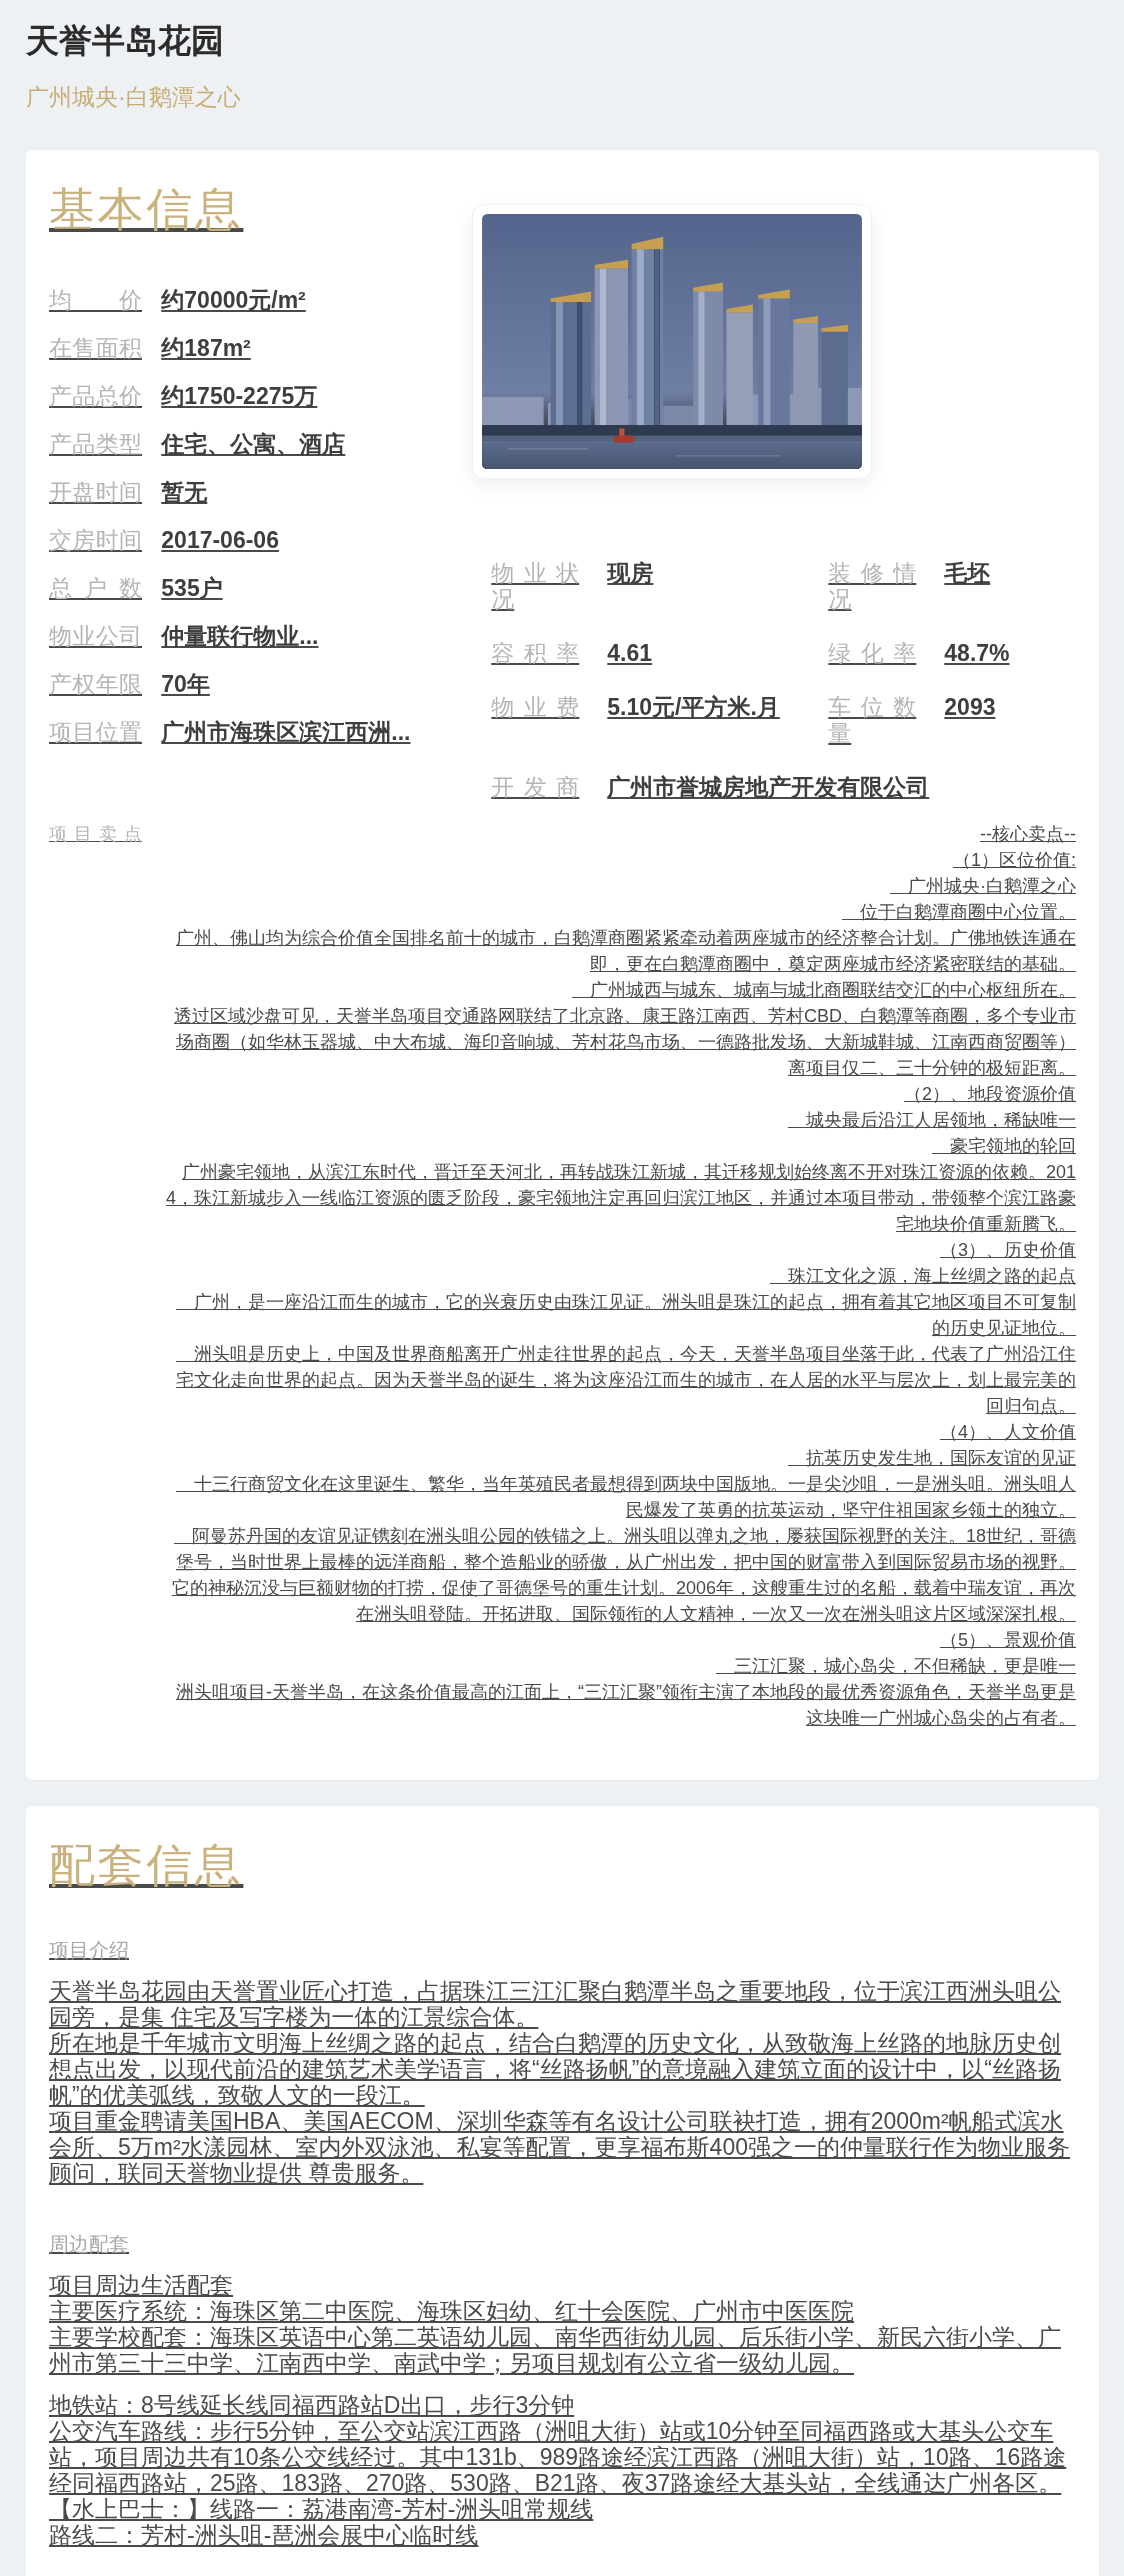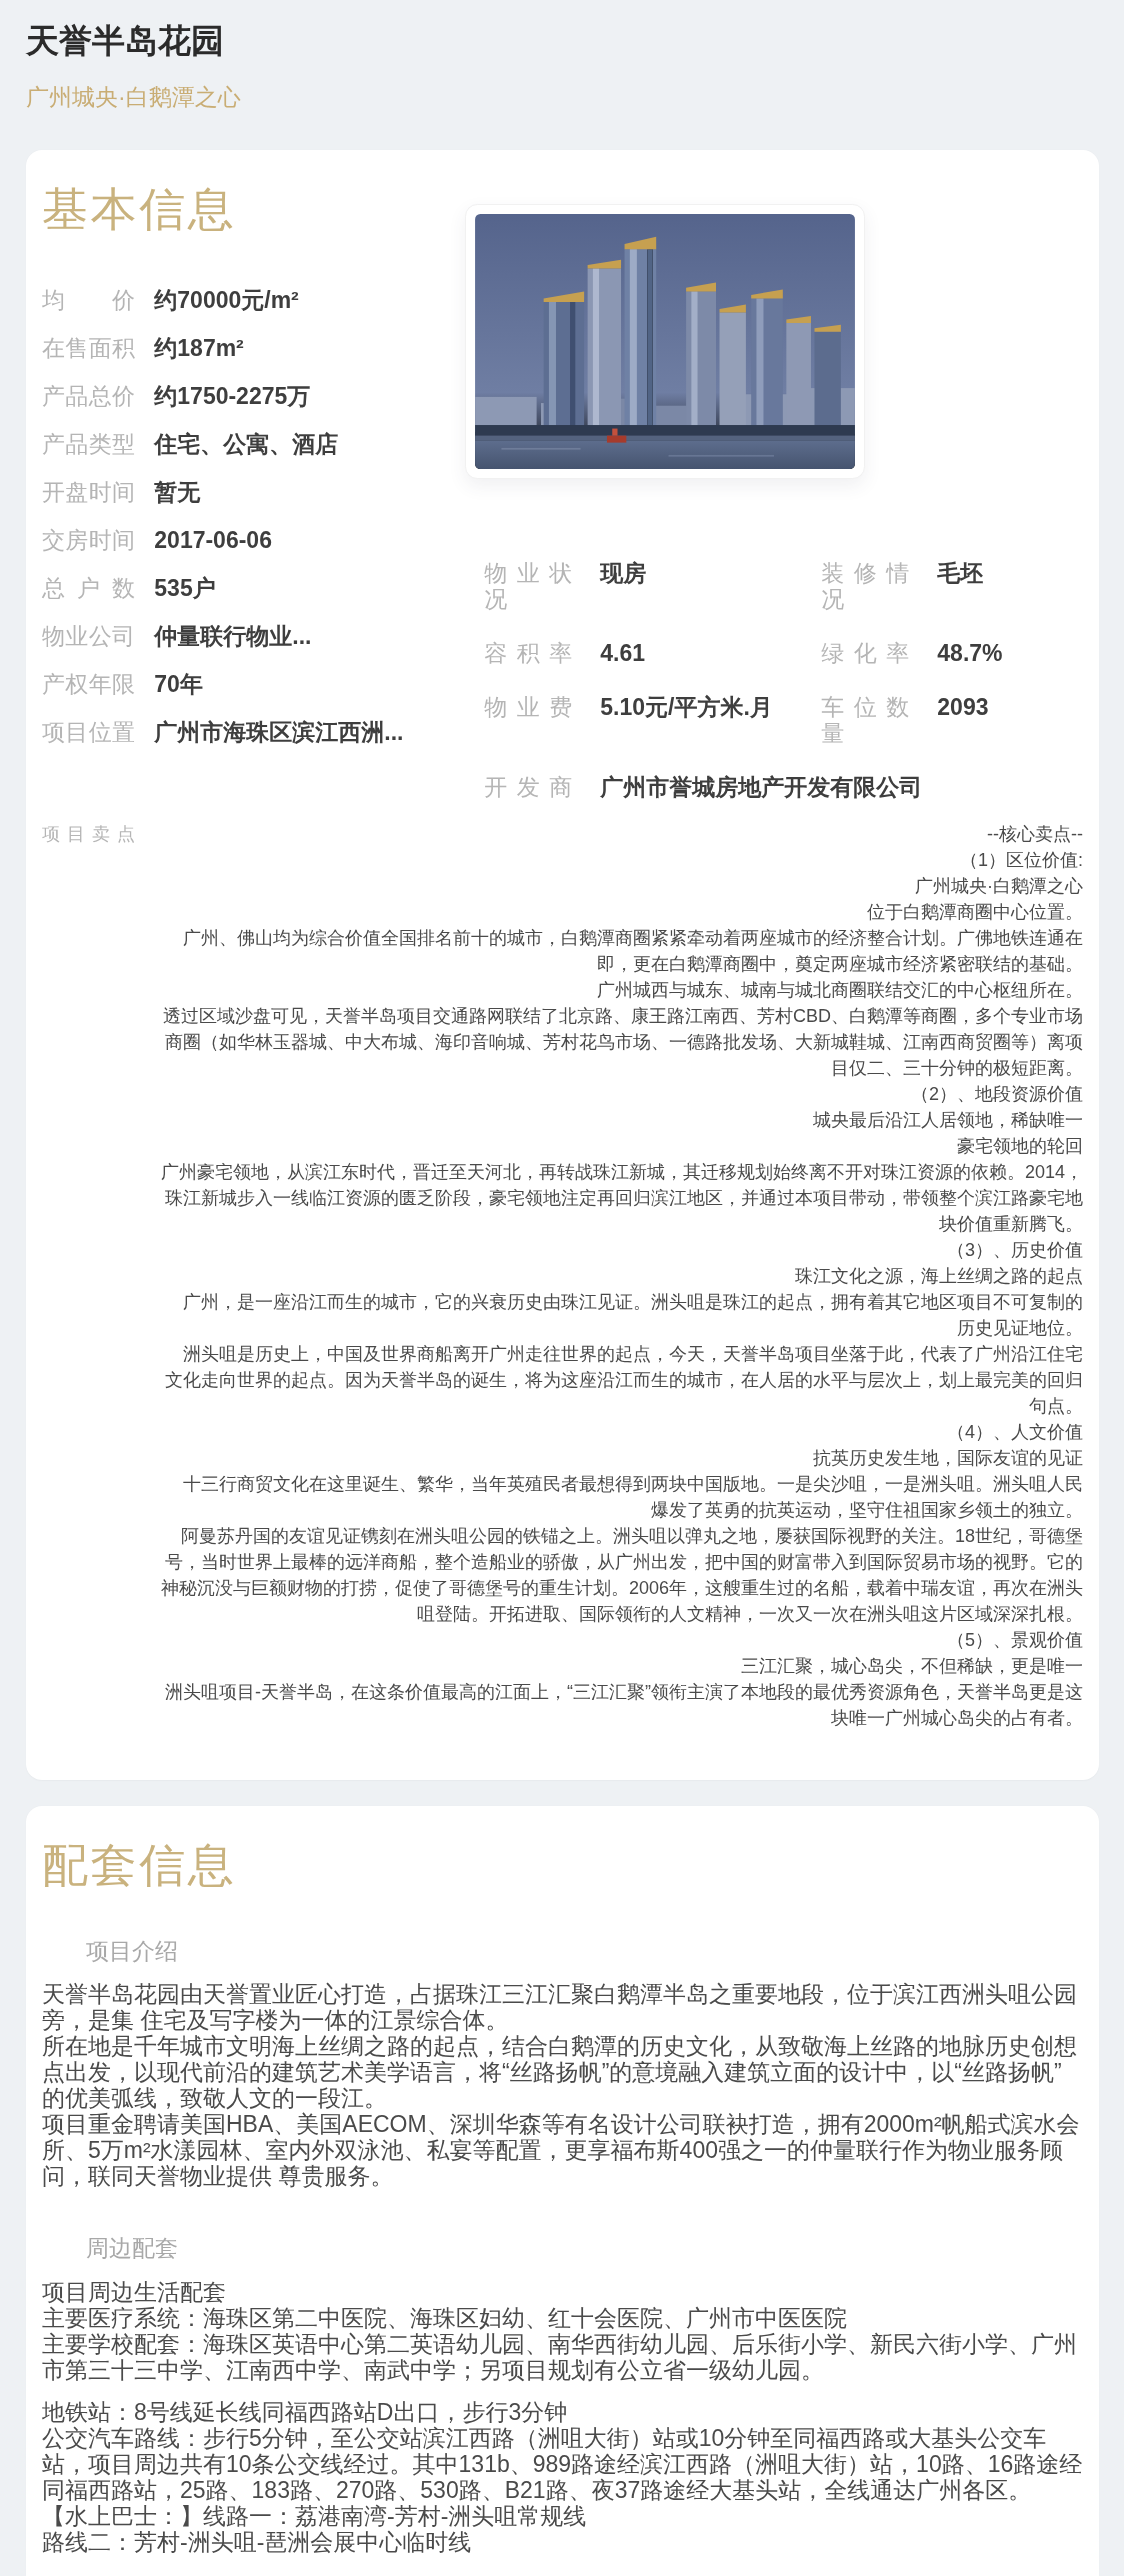--- a/index.html
+++ b/index.html
@@ -8,24 +8,25 @@
     background:#eef1f4;
     font-family:"Liberation Sans","DejaVu Sans",sans-serif;
     color:#4a4a4a;
     -webkit-font-smoothing:antialiased;
   }
   .page{padding:12.3px 26px 44px;}
   .site-title{font-size:33px;font-weight:700;color:#2b2b2b;margin:8.8px 0 0 0;line-height:1.2;}
   .site-subtitle{font-size:23px;color:#c9ad74;margin-top:23px;line-height:1.2;}
   .card{
     background:#ffffff;
-    border-radius:16px;
+    border-radius:6px;
     margin-top:39px;
-    padding:33px 16px 49px;
+    padding:33px 23px 49px;
     box-shadow:0 0.9px 1.8px rgba(0,0,0,0.03);
+    text-decoration:underline;
   }
   .card.facility{padding-bottom:39px;margin-top:26px;}
   .gold-heading{
     font-size:46px;
     color:#c9b27e;
     font-weight:500;
     letter-spacing:2.6px;
     line-height:1.15;
   }
   
@@ -74,21 +75,21 @@
     text-align-last:justify;
   }
   .selling .v{
     flex:1;margin-left:19.3px;
     color:#4a4a4a;
     white-space:pre-wrap;
     word-break:break-all;
     text-align:right;
   }
   
-  .sub-label{font-size:23px;color:#a8a8a8;margin-top:46px;line-height:1.2;margin-left:44px;}
+  .sub-label{font-size:20px;color:#a8a8a8;margin-top:46px;line-height:1.2;}
   .section-text{
     margin-top:16px;
     font-size:23px;line-height:26px;
     color:#4a4a4a;
     white-space:pre-wrap;
     word-break:break-all;
   }
 </style>
 </head>
 <body>

